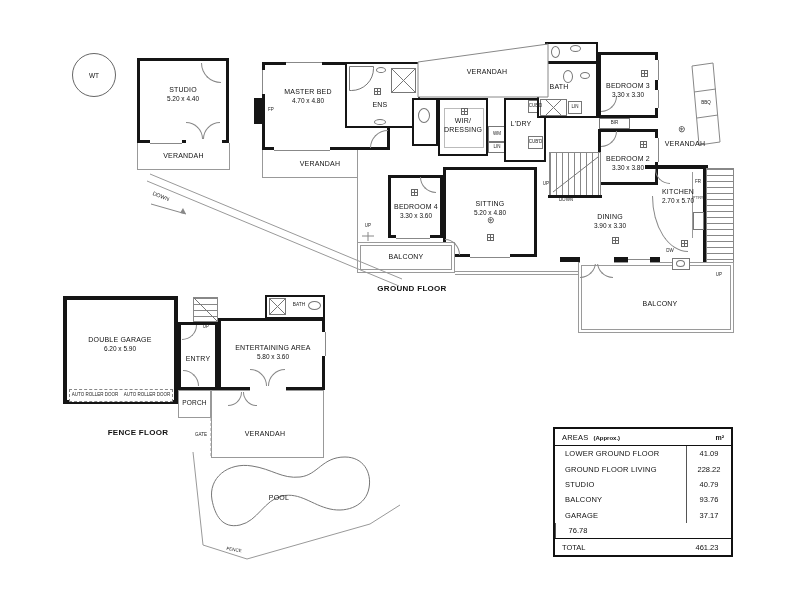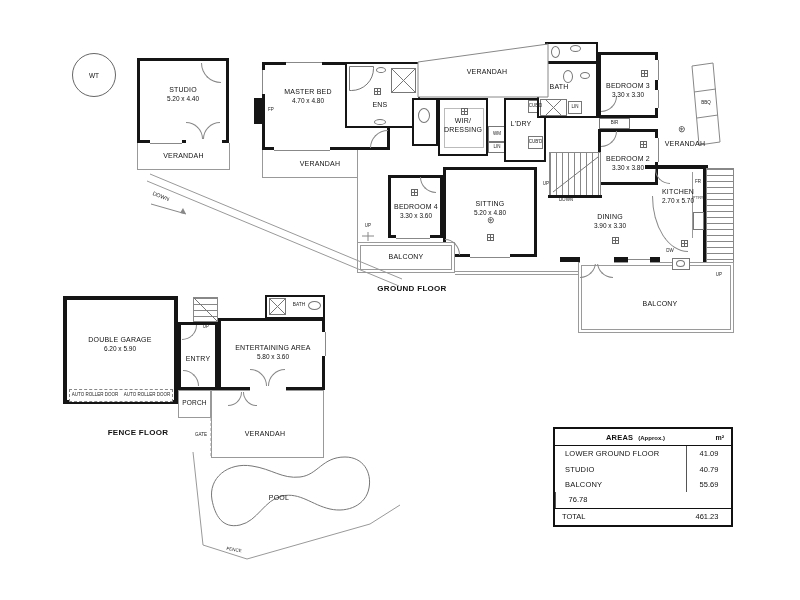--- a/index.html
+++ b/index.html
@@ -41,21 +41,21 @@
   .winv{position:absolute;width:8px;background:#fff;z-index:6;
     background:linear-gradient(#888,#888) 50% 0/1px 100% no-repeat,#fff;}
   .circle{position:absolute;border:1px solid #666;border-radius:50%;background:#fff;box-sizing:border-box;
     display:flex;align-items:center;justify-content:center;font-size:6.5px;}
   svg.layer{position:absolute;left:0;top:0;z-index:2;pointer-events:none;}
   .z5{z-index:5;} .z4{z-index:4;}
   
   #areas{position:absolute;left:553px;top:427px;width:180px;border:2px solid #111;background:#fff;
          box-sizing:border-box;z-index:8;font-size:7.5px;}
   #areas .hdr{display:flex;align-items:baseline;padding:4px 7px 3px 7px;border-bottom:1.5px solid #111;}
-  #areas .hdr .t{font-weight:bold;letter-spacing:.2px;margin-left:44px;}
+  #areas .hdr .t{font-weight:normal;letter-spacing:.2px;}
   #areas .hdr .n{font-size:6px;font-weight:bold;margin-left:5px;flex:1;}
   #areas .hdr .u{font-weight:bold;font-size:7px;}
   #areas .row{display:flex;align-items:center;}
   #areas .row .l{flex:1;padding:3.2px 4px 3.2px 10px;letter-spacing:.2px;}
   #areas .row .v{width:44px;text-align:center;border-left:1px solid #555;padding:3.2px 0;}
   #areas .total{display:flex;border-top:1.5px solid #111;}
   #areas .total .l{flex:1;padding:3.5px 4px 3.5px 7px;}
   #areas .total .v{width:48px;text-align:center;padding:3.5px 0;}
   #addr{position:absolute;left:553px;top:546px;width:180px;text-align:center;
         font-weight:bold;font-size:11px;letter-spacing:.1px;z-index:8;}
@@ -316,26 +316,34 @@
     <div class="hdr">
       <span class="t">AREAS</span>
       <span class="n">(Approx.)</span>
       <span class="u">m²</span>
     </div>
     <div class="row">
       <span class="l">LOWER GROUND FLOOR</span>
       <span class="v">41.09</span>
     </div>
     <div class="row">
+      <span class="l">GROUND FLOOR LIVING</span>
+      <span class="v">228.22</span>
+    </div>
+    <div class="row">
       <span class="l">STUDIO</span>
       <span class="v">40.79</span>
     </div>
     <div class="row">
       <span class="l">BALCONY</span>
-      <span class="v">55.69</span>
+      <span class="v">93.76</span>
+    </div>
+    <div class="row">
+      <span class="l">GARAGE</span>
+      <span class="v">37.17</span>
     </div>
     <div class="row">
       <span class="v">76.78</span>
     </div>
     <div class="total">
       <span class="l">TOTAL</span>
       <span class="v">461.23</span>
     </div>
   </div>
 

